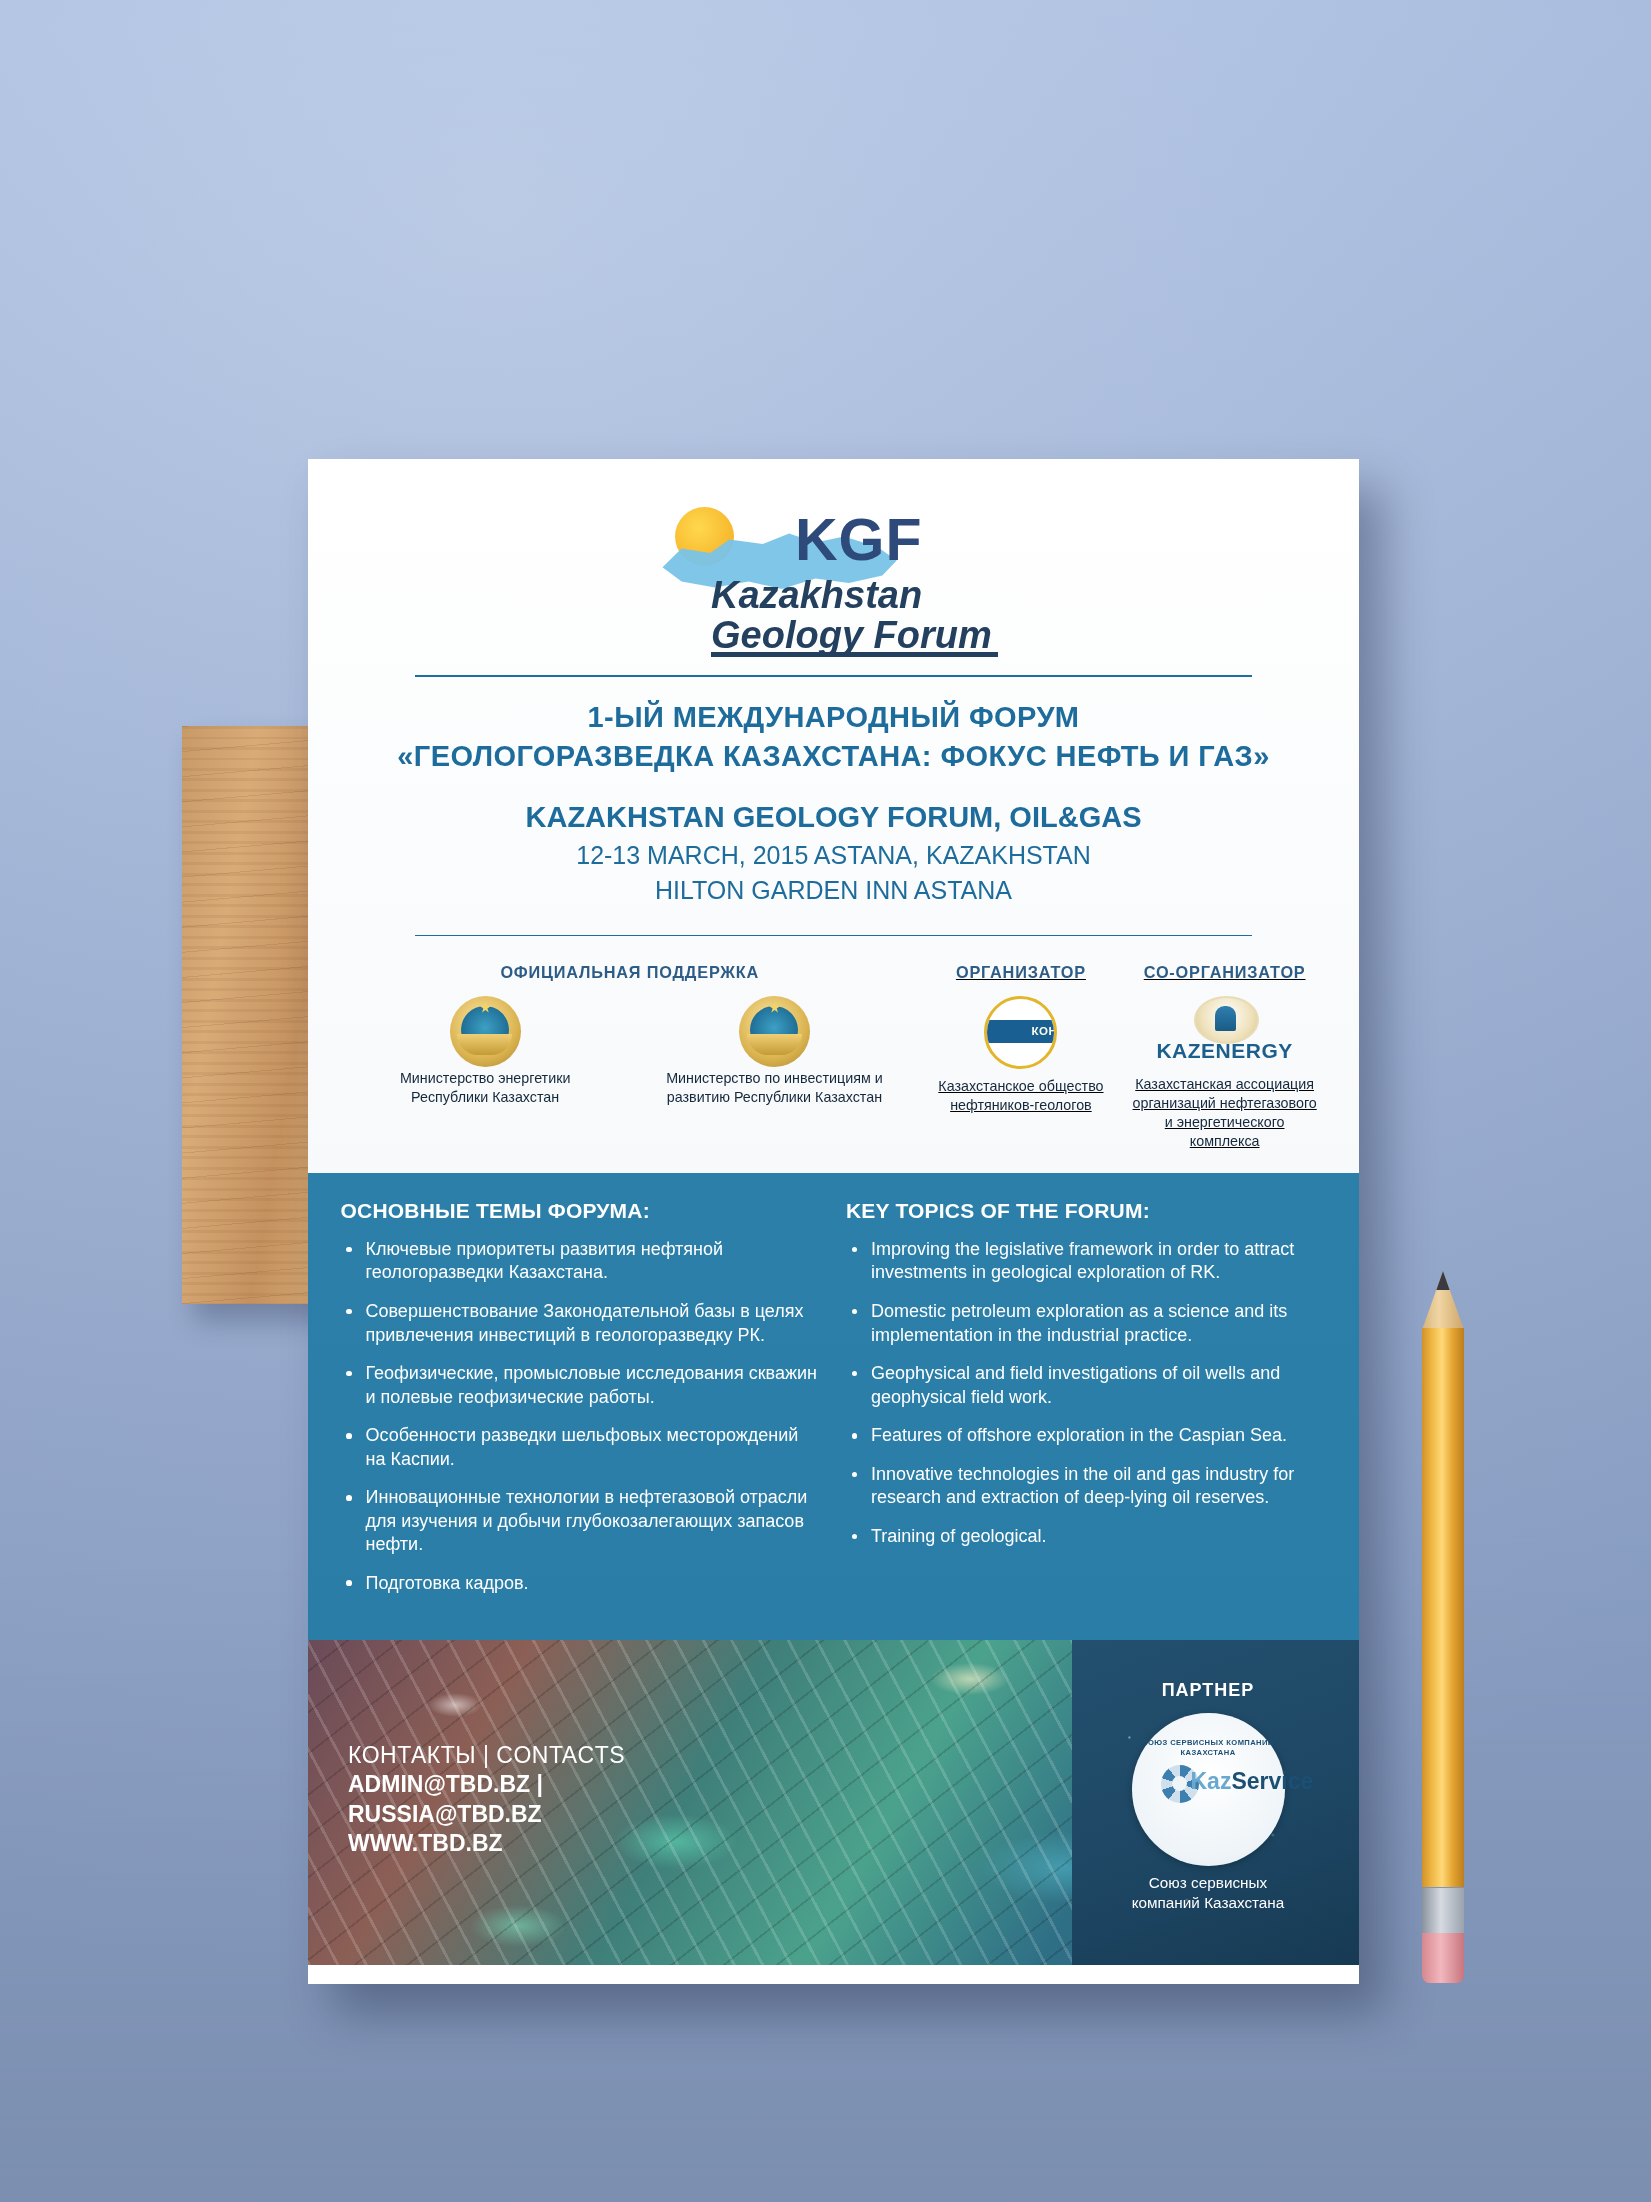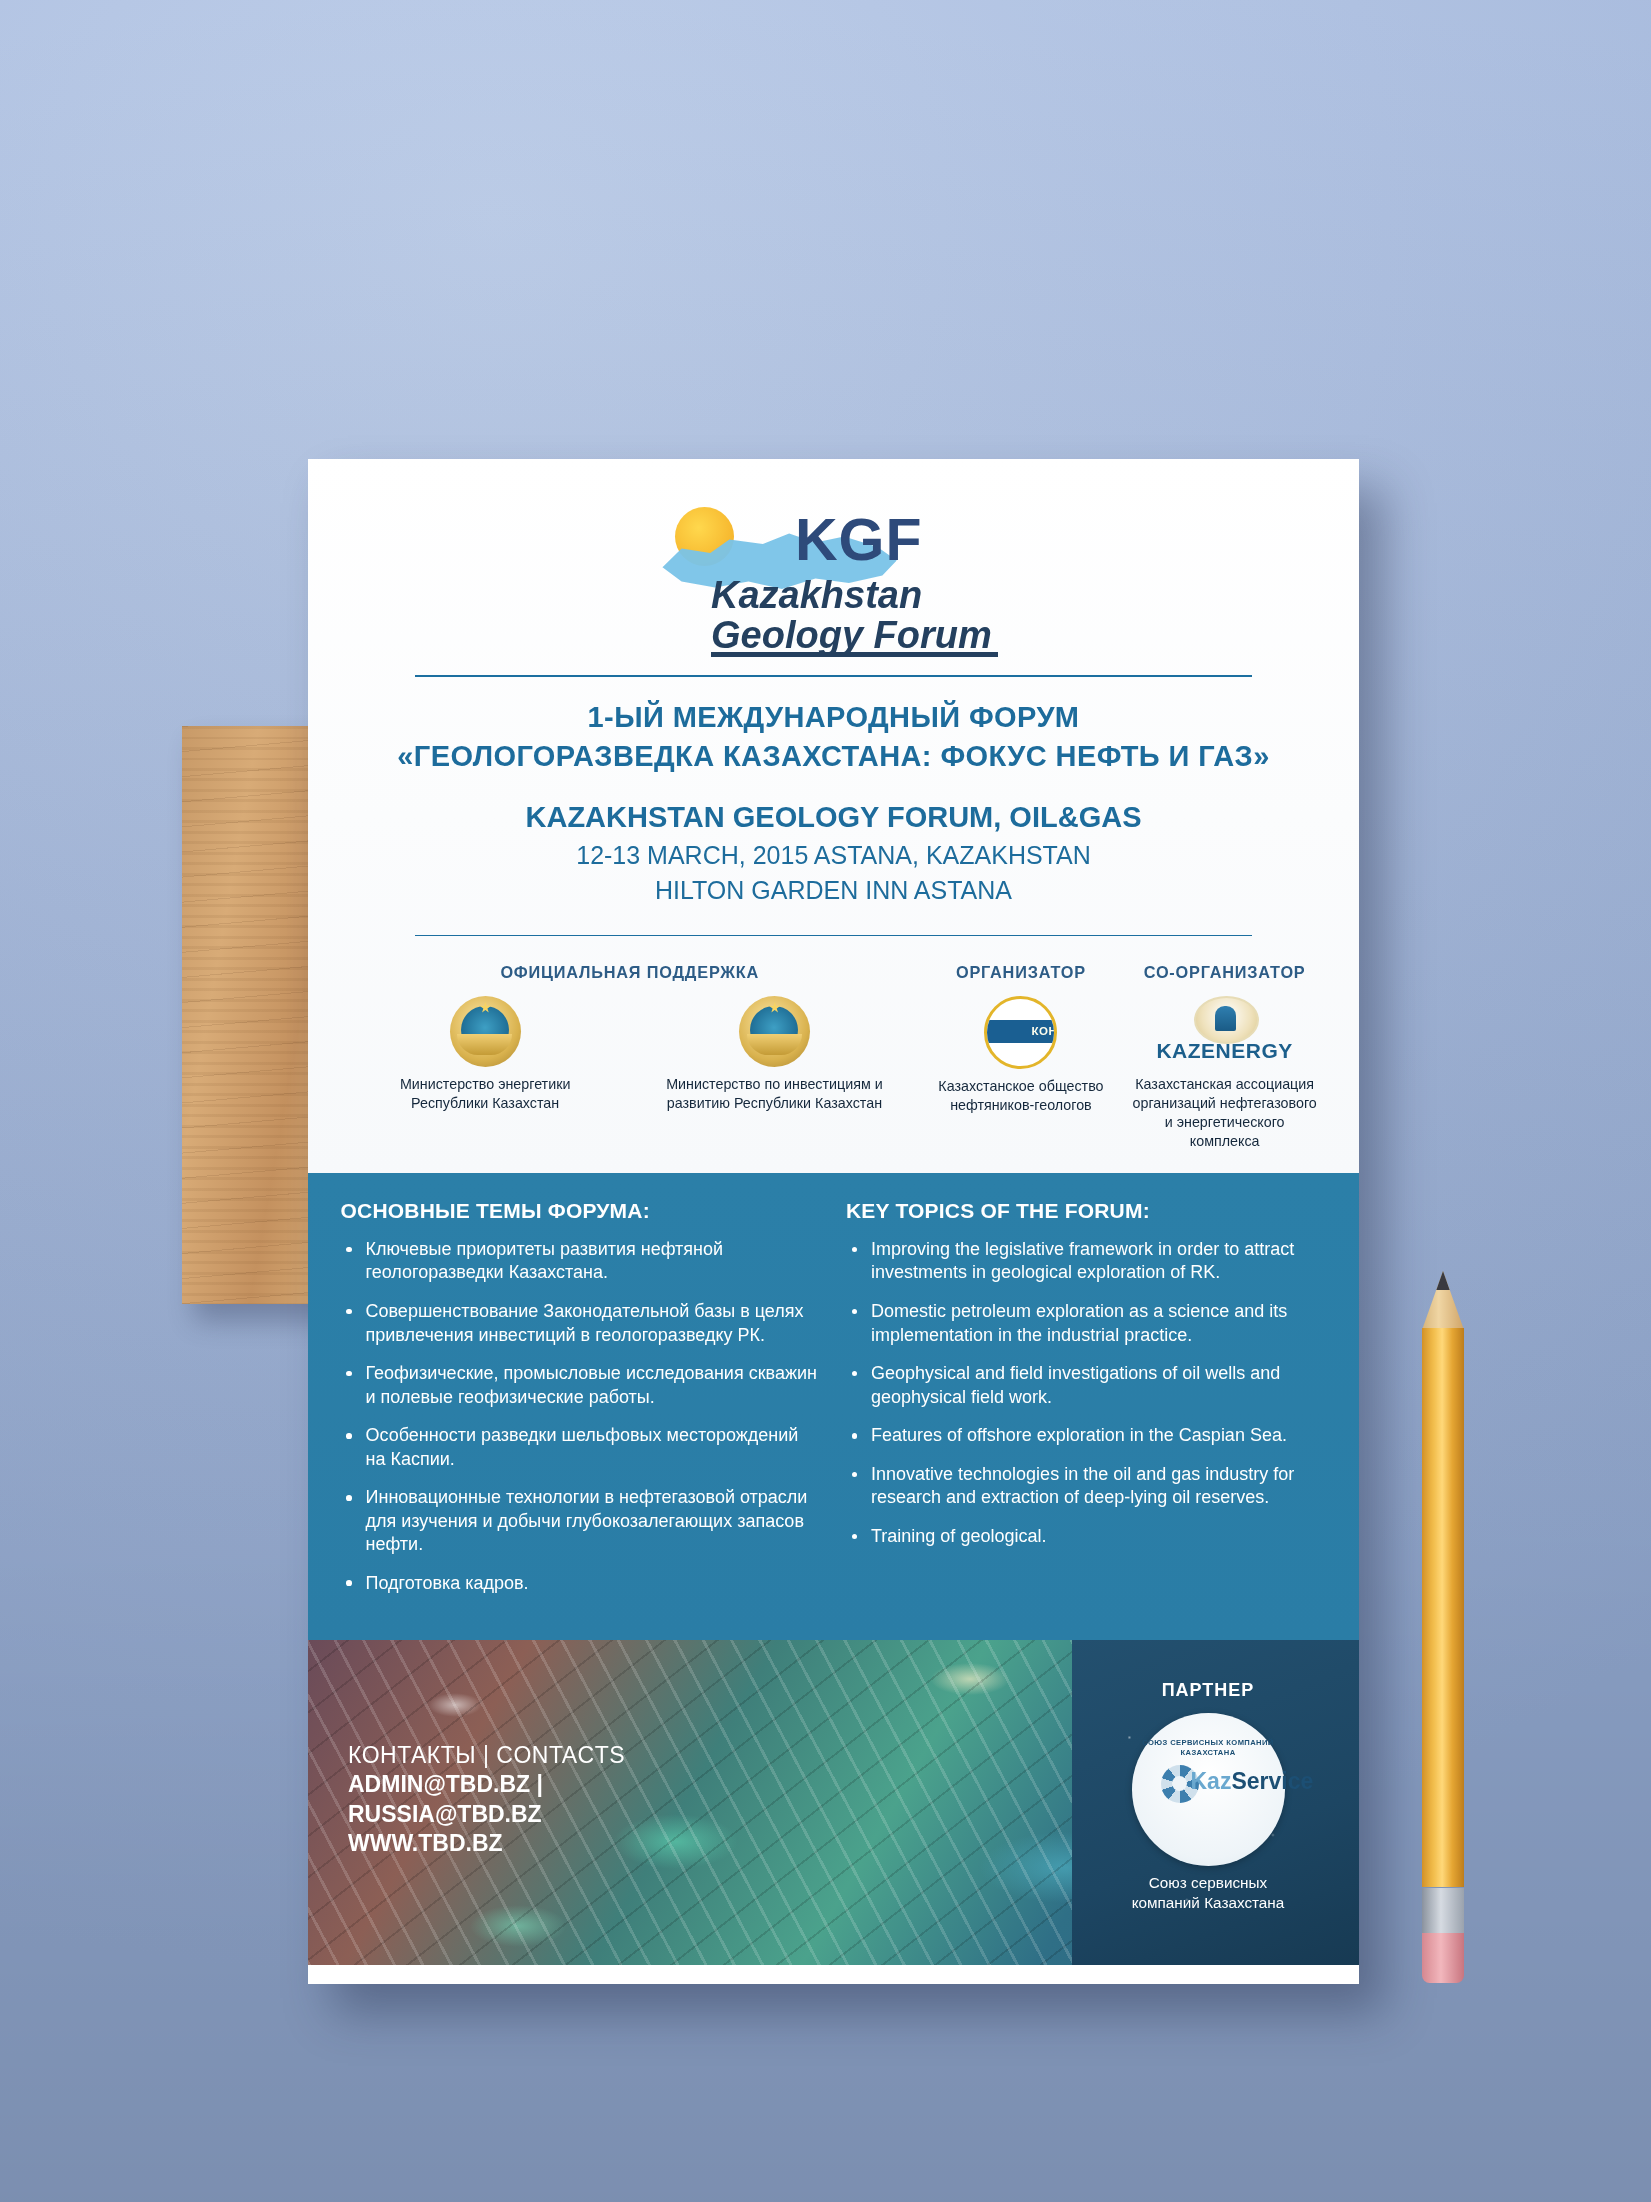--- a/index.html
+++ b/index.html
@@ -115,23 +115,23 @@
   .sup{display:flex;padding:27px 32.5px 23px;gap:0;}
   .sup-left{flex:1.42;}
   .sup-right{flex:1;display:flex;}
   .sup-head{
     text-align:center;font:700 16.3px/1.2 "Liberation Sans",sans-serif;
     color:#2d5c86;letter-spacing:0.8px;margin-bottom:13.4px;
   }
   .sup-left .logos{display:flex;justify-content:space-around;}
   .sup-item{width:229px;text-align:center;}
   .sup-item .cap{
-    font:400 14.3px/1.32 "Liberation Sans",sans-serif;color:#15283c;margin-top:8px;
-  }
-  .org-col{flex:1;text-align:center;}
+    font:400 14.3px/1.32 "Liberation Sans",sans-serif;color:#15283c;margin-top:2px;
+  }
+  .org-col{flex:1;text-align:center;text-decoration:underline;}
   .org-col .cap{font:400 14.3px/1.32 "Liberation Sans",sans-serif;color:#15283c;margin-top:7.6px;padding:0 9.6px;}
 
   
   .emblem{width:71px;height:71px;margin:0 auto;position:relative;}
   .emblem .disc{
     position:absolute;inset:0;border-radius:50%;
     background:radial-gradient(circle at 45% 38%,#ffe9a8,#d9b24e 62%,#a6812c 100%);
   }
   .emblem .inner{
     position:absolute;left:11.5px;top:9.6px;width:48px;height:48px;border-radius:50%;

